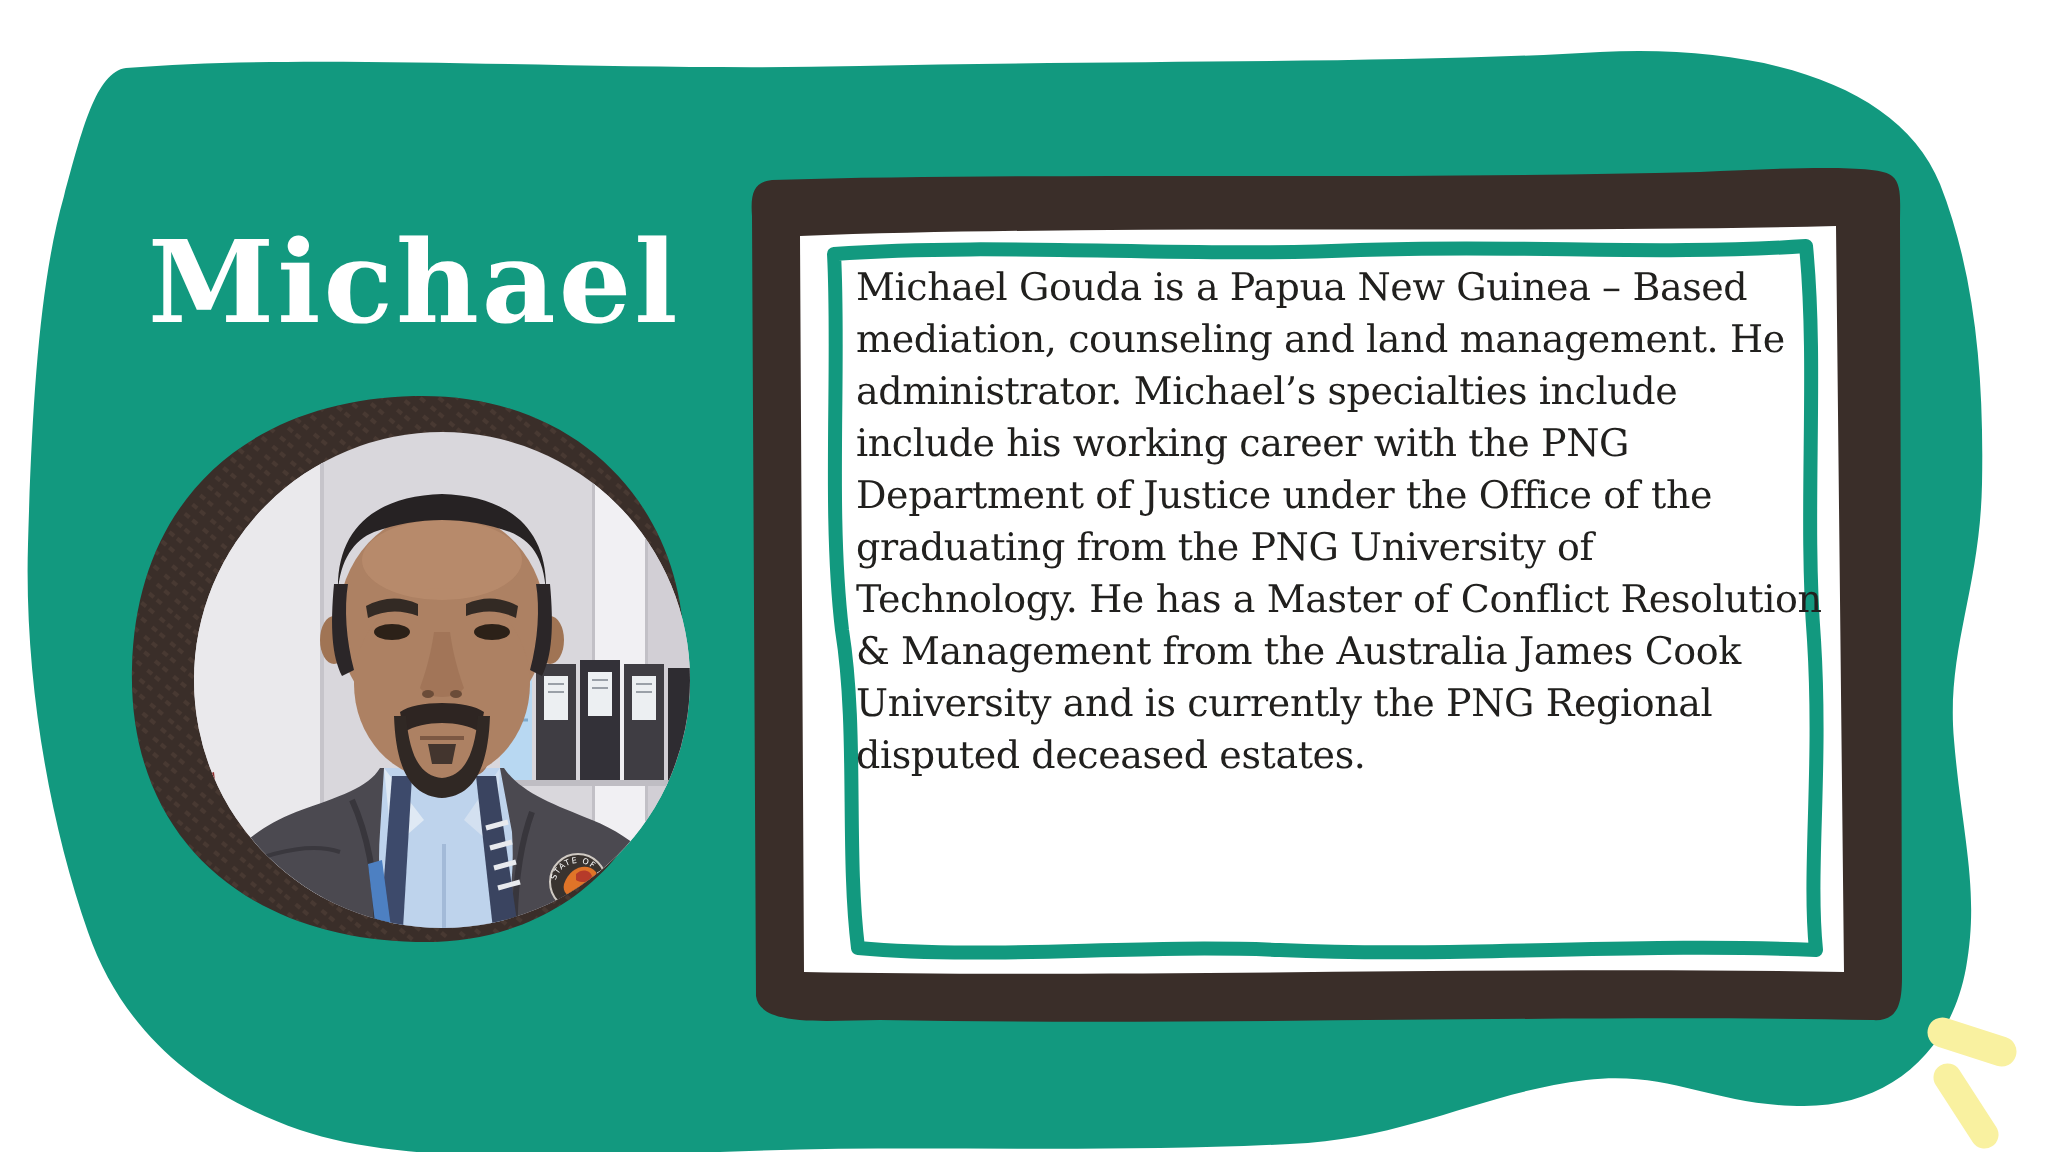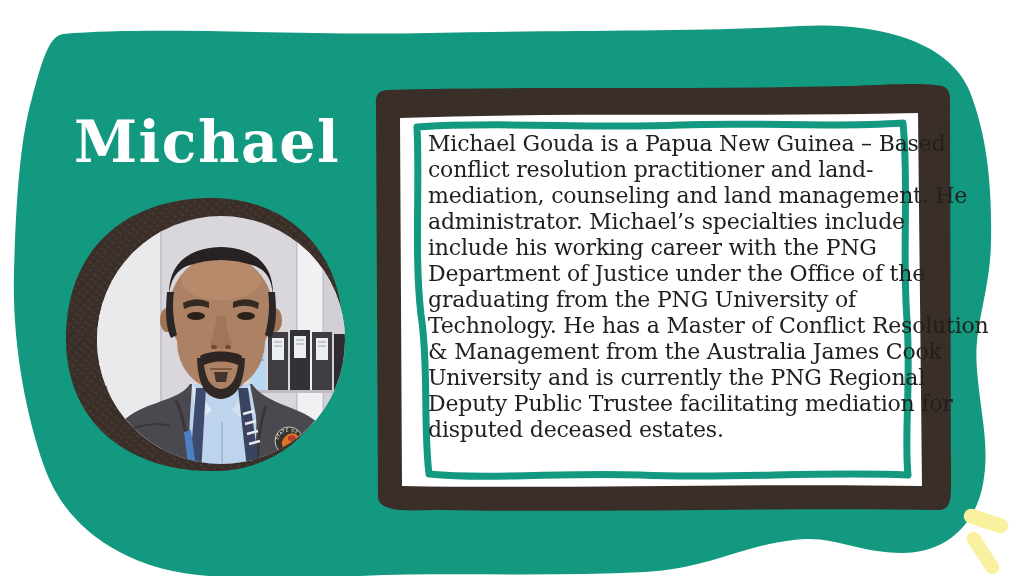--- a/index.html
+++ b/index.html
@@ -15,21 +15,21 @@
   .fill-brown{fill:var(--frame-brown,#3A2E29);}
   .fill-yellow{fill:var(--accent-yellow,#F9F1A0);}
   .title{
     position:absolute;left:74px;top:88px;margin:0;
     font-size:57px;font-weight:bold;color:#fff;letter-spacing:1.5px;
     font-family:"DejaVu Serif","Liberation Serif",serif;
   }
   .bio{
     position:absolute;left:428px;top:111px;width:492px;
     color:var(--ink,#21201E);
-    font-size:22px;line-height:26px;letter-spacing:-0.2px;
+    font-size:19px;line-height:26px;letter-spacing:-0.2px;
   }
   .bio-line{white-space:nowrap;}
 </style>
 </head>
 <body>
 
 <div class="canvas">
 
   <svg class="layer" viewBox="0 0 1024 576" aria-hidden="true">
     <path class="fill-teal" d="
@@ -191,26 +191,24 @@
       C 909 165 902 235 907 300
       C 911 365 904 415 908 455
       C 820 451 730 459 640 455
       C 565 452 495 460 429 454
       C 423 405 429 345 421 295
       C 414 235 420 163 417 107 Z"></path>
   </svg>
 
   <div class="bio">
       <div class="bio-line">Michael Gouda is a Papua New Guinea – Based</div>
-      <div class="bio-line">conflict resolution practitioner and land-</div>
       <div class="bio-line">mediation, counseling and land management. He</div>
       <div class="bio-line">administrator. Michael’s specialties include</div>
       <div class="bio-line">include his working career with the PNG</div>
       <div class="bio-line">Department of Justice under the Office of the</div>
       <div class="bio-line">graduating from the PNG University of</div>
       <div class="bio-line">Technology. He has a Master of Conflict Resolution</div>
       <div class="bio-line">&amp; Management from the Australia James Cook</div>
       <div class="bio-line">University and is currently the PNG Regional</div>
-      <div class="bio-line">Deputy Public Trustee facilitating mediation for</div>
       <div class="bio-line">disputed deceased estates.</div>
     </div>
 
 </div>
 
 </body></html>

